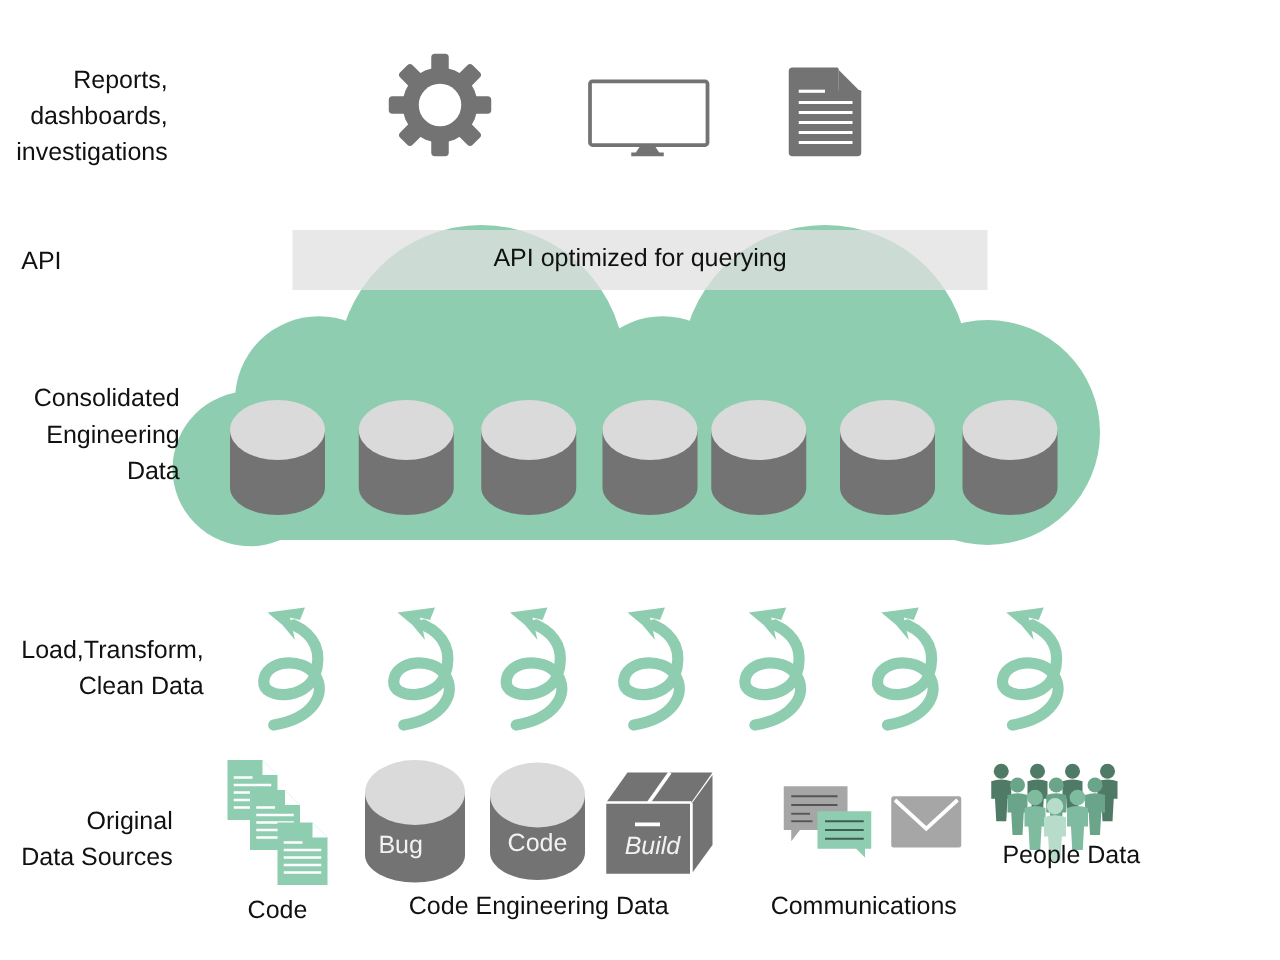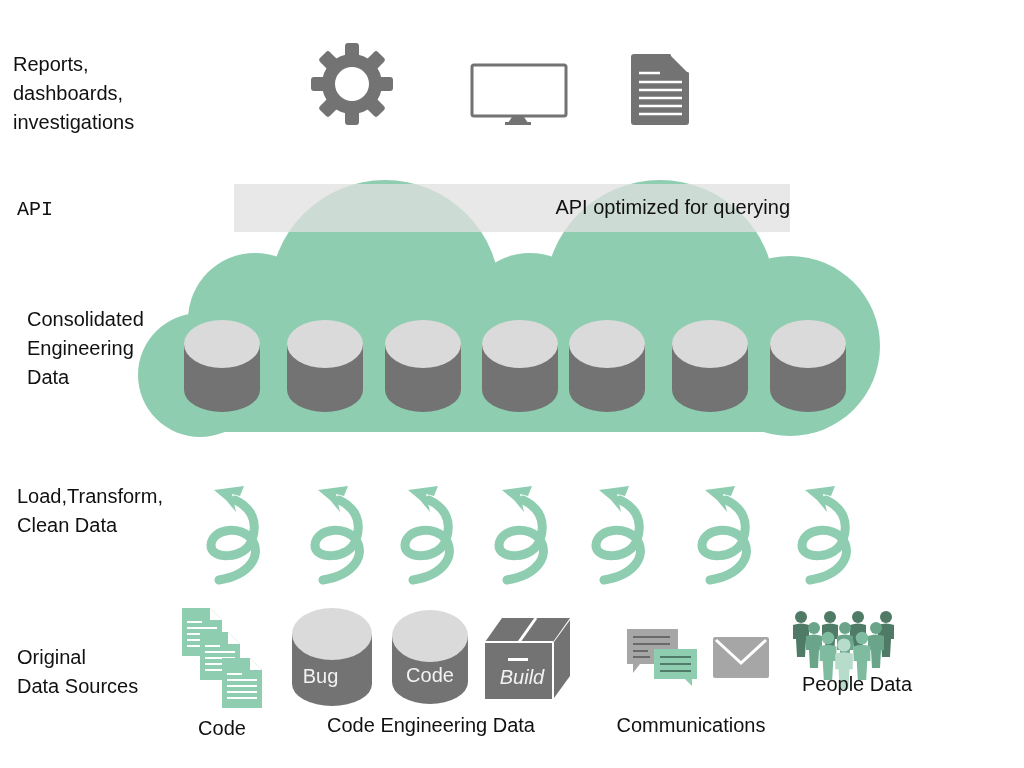--- a/index.html
+++ b/index.html
@@ -1,19 +1,19 @@
 <!DOCTYPE html>
 <html><head>
 <meta charset="utf-8">
 <style>
   html, body { margin:0; padding:0; background:#ffffff; }
   body { width:1024px; height:768px; position:relative; overflow:hidden; font-family:"Liberation Sans", sans-serif; color:#111; }
-  .lbl { position:absolute; font-size:20px; line-height:29px; white-space:pre-line; }
+  .lbl { position:absolute; font-size:20px; line-height:29px; white-space:pre-line;text-align:right; }
   svg.main { position:absolute; left:0; top:0; }
-  .api-text { position:absolute; left:234px; top:184px; width:556px; height:48px; text-align:right; font-size:20px; line-height:46px; }
+  .api-text { position:absolute; left:234px; top:184px; width:556px; height:48px; text-align:center; font-size:20px; line-height:46px; }
   .cap { position:absolute; font-size:20px; text-align:center; white-space:nowrap; }
   .cyl-label { position:absolute; font-size:20px; color:#f2f2f2; text-align:center; }
 </style>
 </head>
 <body>
 
 <svg class="main" width="1024" height="768" viewBox="0 0 1024 768">
 
   <g transform="translate(352,84)">
     <g fill="#737373">
@@ -240,25 +240,25 @@
       <g transform="translate(844,645) scale(1.1)" fill="#b8dccb">
         <circle cx="0" cy="0" r="6"></circle>
         <path d="M-8 8 Q0 5 8 8 L8 22 L5 22 L4 40 L-4 40 L-5 22 L-8 22 Z"></path>
       </g>
     </g>
 </svg>
 
 <div class="lbl" style="left:13px;top:50px;">Reports,
 dashboards,
 investigations</div>
-<div class="lbl" style="left:17px;top:195px;font-family:Liberation Mono, monospace;">API</div>
+<div class="lbl" style="left:17px;top:195px;">API</div>
 <div class="lbl" style="left:27px;top:305px;">Consolidated
 Engineering
 Data</div>
-<div class="lbl" style="left:17px;top:482px;">Load,Transform,
+<div class="lbl" style="left:17px;top:506px;">Load,Transform,
 Clean Data</div>
 <div class="lbl" style="left:17px;top:643px;">Original
 Data Sources</div>
 
 <div class="api-text">API optimized for querying</div>
 
 <div class="cyl-label" style="left:292px;top:665px;width:57px;">Bug</div>
 <div class="cyl-label" style="left:392px;top:664px;width:76px;">Code</div>
 <div class="cyl-label" style="left:487px;top:666px;width:70px;font-style:italic;">Build</div>
 

